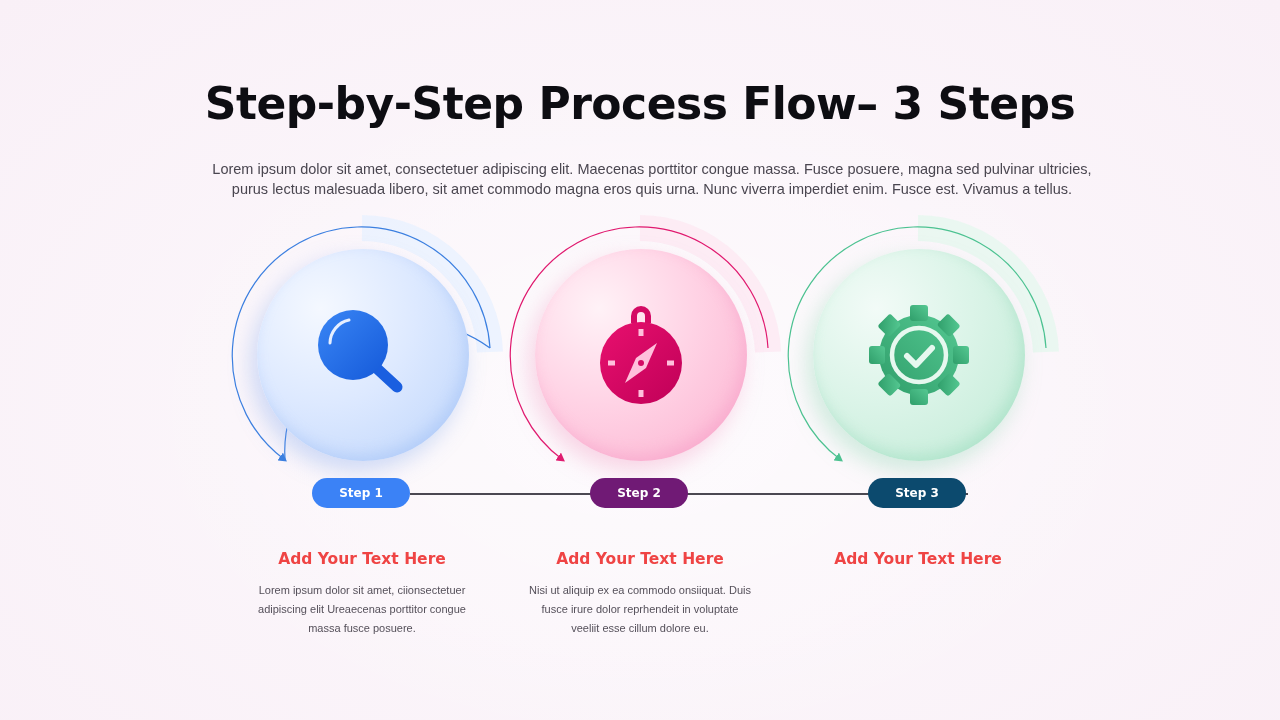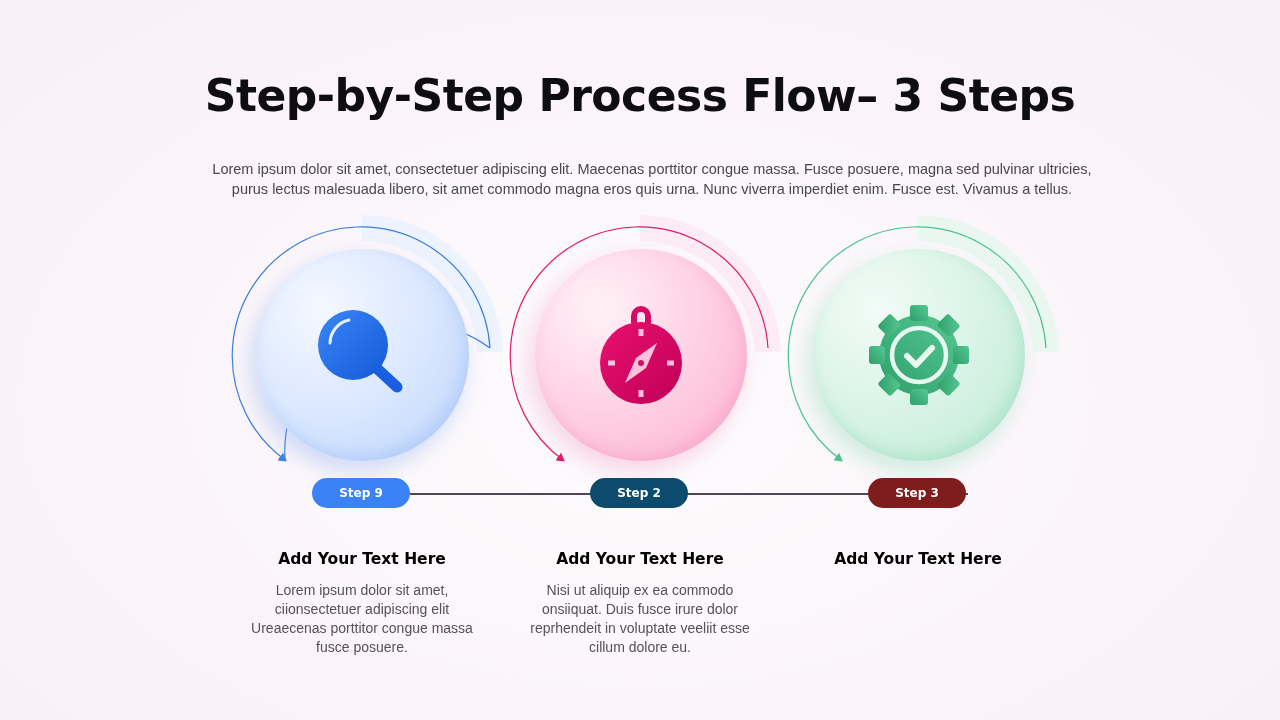--- a/index.html
+++ b/index.html
@@ -31,36 +31,36 @@
     left:36px; top:29px;
   }
   .orb .icon { position:absolute; left:50%; top:50%; transform:translate(-50%,-50%); }
   .pill {
     position:absolute; top:258px; width:98px; height:30px; border-radius:15px;
     left:91px; color:#fff; font-family:"DejaVu Sans", sans-serif; font-weight:bold;
     font-size:12px; display:flex; align-items:center; justify-content:center;
   }
   .heading {
     position:absolute; top:330px; left:0; width:282px; text-align:center;
-    font-family:"DejaVu Sans", sans-serif; font-weight:bold; font-size:15.5px; color:#000000;
+    font-family:"DejaVu Sans", sans-serif; font-weight:bold; font-size:15.5px; color:#ef4444;
   }
   .desc {
     position:absolute; top:361px; left:30px; width:222px; text-align:center;
-    font-family:"Liberation Sans", sans-serif; font-size:14px; line-height:19px; color:#55505a;
+    font-family:"Liberation Sans", sans-serif; font-size:11px; line-height:19px; color:#55505a;
   }
   .connector {
     position:absolute; left:410px; width:558px; top:493px; height:1.5px; background:#4b4852;
   }
 </style>
 </head>
 <body>
 
 <div class="bg-blob"></div>
 
-<h1 class="title" style="margin:0;">Step-by-Step Process Flow– 3 Steps</h1>
+<h1 class="title" style="margin:8px;">Step-by-Step Process Flow– 3 Steps</h1>
 <p class="subtitle" style="margin:12px;">Lorem ipsum dolor sit amet, consectetuer adipiscing elit. Maecenas porttitor congue massa. Fusce posuere, magna sed pulvinar ultricies, purus lectus malesuada libero, sit amet commodo magna eros quis urna. Nunc viverra imperdiet enim. Fusce est. Vivamus a tellus.</p>
 
 <div class="stage">
   <div class="connector"></div>
 
   <div class="step" style="left:221px;">
     <svg class="arc-svg" viewBox="0 0 280 260">
       <defs>
         <marker id="ah1" markerWidth="8" markerHeight="8" refX="5" refY="4" orient="auto">
           <path d="M0,0 L7,4 L0,8 Z" fill="#3b7fe0"></path>
@@ -76,21 +76,21 @@
           <linearGradient id="g1" x1="0" y1="0" x2="1" y2="1">
             <stop offset="0" stop-color="#3a86f5"></stop>
               <stop offset="1" stop-color="#1459d9"></stop>
           </linearGradient>
         </defs>
         <line x1="58" y1="58" x2="84" y2="82" stroke="#1a5fe0" stroke-width="11" stroke-linecap="round"></line>
         <circle cx="40" cy="40" r="35" fill="url(#g1)"></circle>
         <path d="M17,38 A24,24 0 0 1 36,15" fill="none" stroke="#e6efff" stroke-width="3" stroke-linecap="round"></path>
       </svg>
     </div>
-    <div class="pill" style="background:#3b82f6;">Step 9</div>
+    <div class="pill" style="background:#3b82f6;">Step 1</div>
     <div class="heading">Add Your Text Here</div>
     <div class="desc">Lorem ipsum dolor sit amet, ciionsectetuer adipiscing elit Ureaecenas porttitor congue massa fusce posuere.</div>
   </div>
 
   <div class="step" style="left:499px;">
     <svg class="arc-svg" viewBox="0 0 280 260">
       <defs>
         <marker id="ah2" markerWidth="8" markerHeight="8" refX="5" refY="4" orient="auto">
           <path d="M0,0 L7,4 L0,8 Z" fill="#e0186e"></path>
         </marker>
@@ -110,21 +110,21 @@
         <circle cx="50" cy="58" r="41" fill="url(#g2)"></circle>
         <rect x="47.5" y="24" width="5" height="7" fill="#ffc0dc"></rect>
         <rect x="47.5" y="85" width="5" height="7" fill="#ffc0dc"></rect>
         <rect x="17" y="55.5" width="7" height="5" fill="#ffc0dc"></rect>
         <rect x="76" y="55.5" width="7" height="5" fill="#ffc0dc"></rect>
         <path d="M66,38 L55,63 L34,78 L45,53 Z" fill="#ffc0dc"></path>
         <path d="M45,53 L55,63 L50,58 Z" fill="#d40a64"></path>
         <circle cx="50" cy="58" r="3" fill="#d40a64"></circle>
       </svg>
     </div>
-    <div class="pill" style="background:#0c4a6e;">Step 2</div>
+    <div class="pill" style="background:#701a75;">Step 2</div>
     <div class="heading">Add Your Text Here</div>
     <div class="desc">Nisi ut aliquip ex ea commodo onsiiquat. Duis fusce irure dolor reprhendeit in voluptate veeliit esse cillum dolore eu.</div>
   </div>
 
   <div class="step" style="left:777px;">
     <svg class="arc-svg" viewBox="0 0 280 260">
       <defs>
         <marker id="ah3" markerWidth="8" markerHeight="8" refX="5" refY="4" orient="auto">
           <path d="M0,0 L7,4 L0,8 Z" fill="#4cc291"></path>
         </marker>
@@ -150,16 +150,16 @@
             <rect x="43" y="2" width="18" height="16" rx="3" transform="rotate(45 52 52)"></rect>
             <rect x="43" y="86" width="18" height="16" rx="3" transform="rotate(45 52 52)"></rect>
             <rect x="2" y="43" width="16" height="18" rx="3" transform="rotate(45 52 52)"></rect>
             <rect x="86" y="43" width="16" height="18" rx="3" transform="rotate(45 52 52)"></rect>
           </g>
         </g>
         <circle cx="52" cy="52" r="27" fill="none" stroke="#e6f8ef" stroke-width="4.5"></circle>
         <path d="M40,53 L49,62 L65,45" fill="none" stroke="#e6f8ef" stroke-width="6" stroke-linecap="round" stroke-linejoin="round"></path>
       </svg>
     </div>
-    <div class="pill" style="background:#7f1d1d;">Step 3</div>
+    <div class="pill" style="background:#0c4a6e;">Step 3</div>
     <div class="heading">Add Your Text Here</div>
   </div>
 </div>
 
 </body></html>

